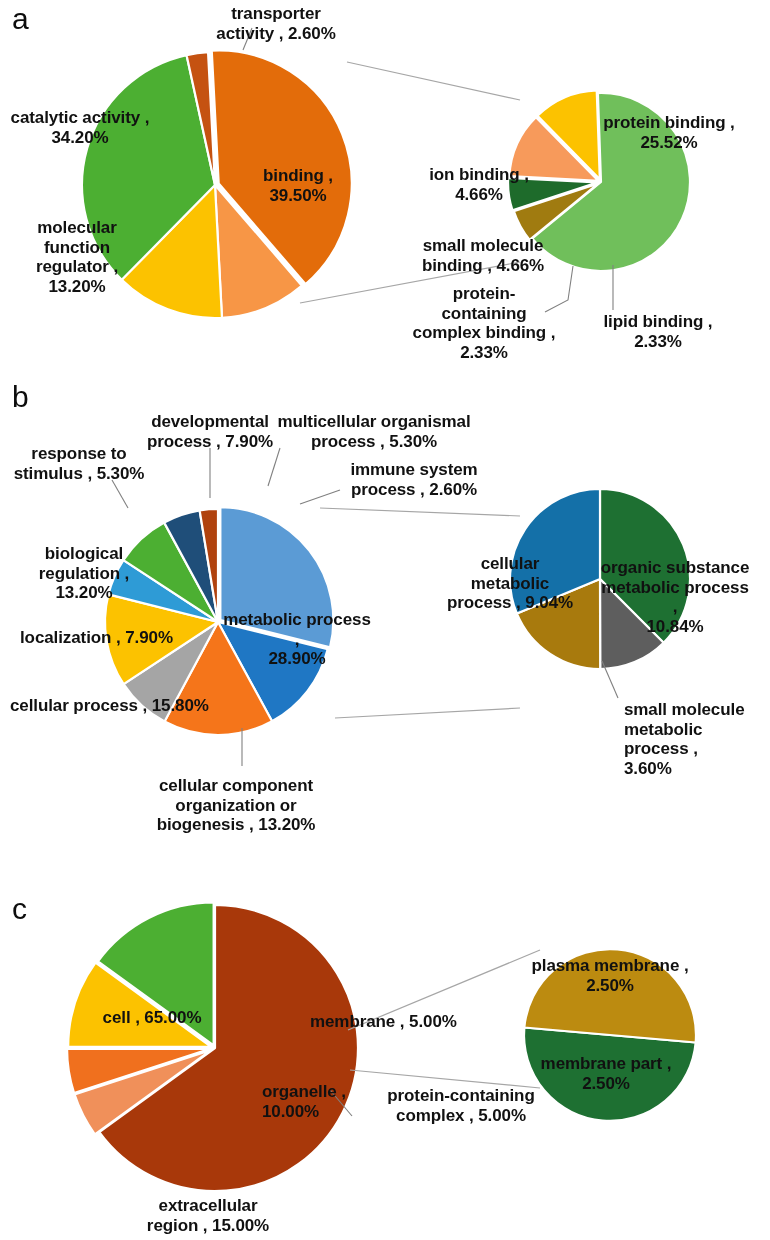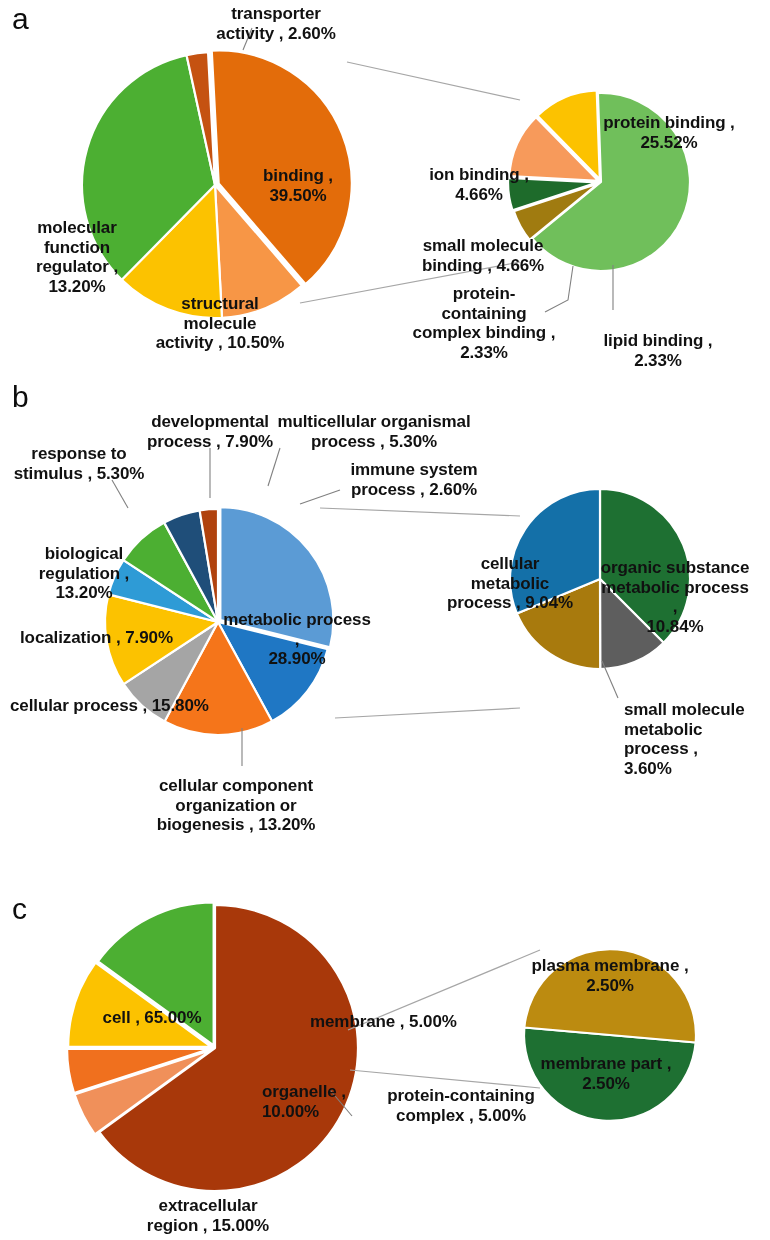--- a/index.html
+++ b/index.html
@@ -64,41 +64,40 @@
     <path class="connector" d="M 347 62 L 520 100"></path>
     <path class="connector" d="M 300 303 L 520 262"></path>
 
     <path class="leader" d="M 243 50 L 252 28"></path>
     <path class="leader" d="M 573 266 L 568 300 L 545 312"></path>
     <path class="leader" d="M 613 265 L 613 310"></path>
   </svg>
 
   <div class="lbl c" style="left:196px;top:4px;width:160px;">transporter
 activity , 2.60%</div>
+  <div class="lbl c" style="left:2px;top:108px;width:156px;">catalytic activity ,
+34.20%</div>
   <div class="lbl c" style="left:18px;top:218px;width:118px;">molecular
 function
 regulator ,
 13.20%</div>
-  <div class="lbl c" style="left:146px;top:294px;width:148px;">structural
-molecule
-activity , 10.50%</div>
   <div class="lbl c" style="left:252px;top:166px;width:92px;">binding ,
 39.50%</div>
 
   <div class="lbl c" style="left:588px;top:104px;width:162px;margin-top:9px;">protein binding ,
 25.52%</div>
   <div class="lbl c" style="left:424px;top:165px;width:110px;">ion binding ,
 4.66%</div>
   <div class="lbl c" style="left:414px;top:236px;width:138px;">small molecule
 binding , 4.66%</div>
   <div class="lbl c" style="left:408px;top:284px;width:152px;">protein-
 containing
 complex binding ,
 2.33%</div>
-  <div class="lbl c" style="left:594px;top:312px;width:128px;margin-top:19px;">lipid binding ,
+  <div class="lbl c" style="left:594px;top:312px;width:128px;">lipid binding ,
 2.33%</div>
 </div>
 
 <div class="panel" id="panel-b">
   <div class="panel-letter" style="left:12px;top:4px;">b</div>
 
   <svg class="pie-svg" width="770" height="500">
     <g id="b-main-pie">
         <path d="M 220.363001372723 242.15169685589478 L 220.363001372723 129.15169685589478 A 113 113 0 0 1 330.0368555816921 269.36650354177414 Z" fill="#5B9BD5" class="slice"></path>
         <path d="M 218 244 L 327.67385420896915 271.21480668587935 A 113 113 0 0 1 272.07730265037964 343.2201861420308 Z" fill="#1F77C4" class="slice"></path>

